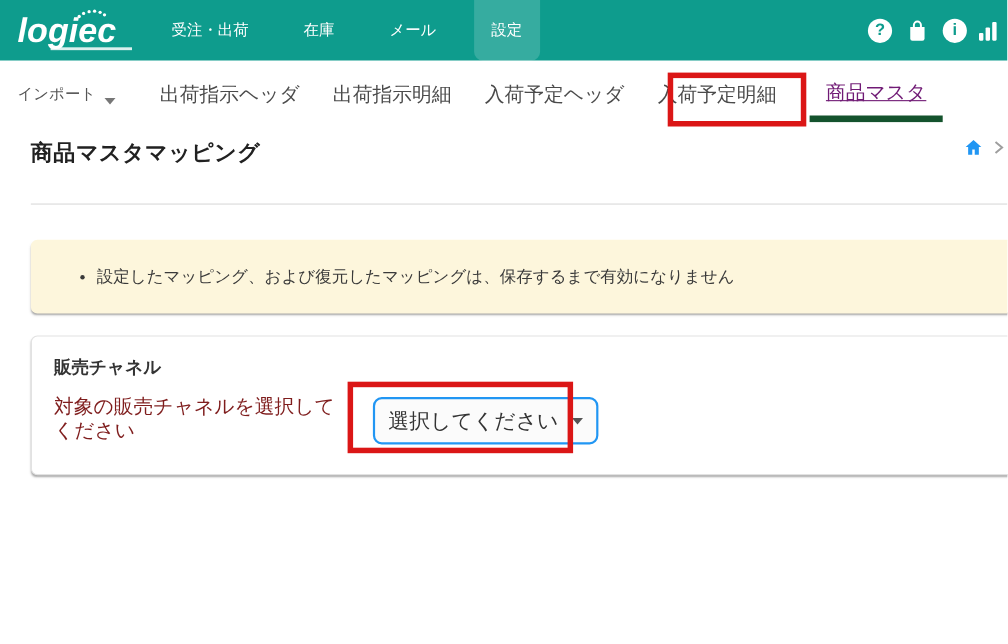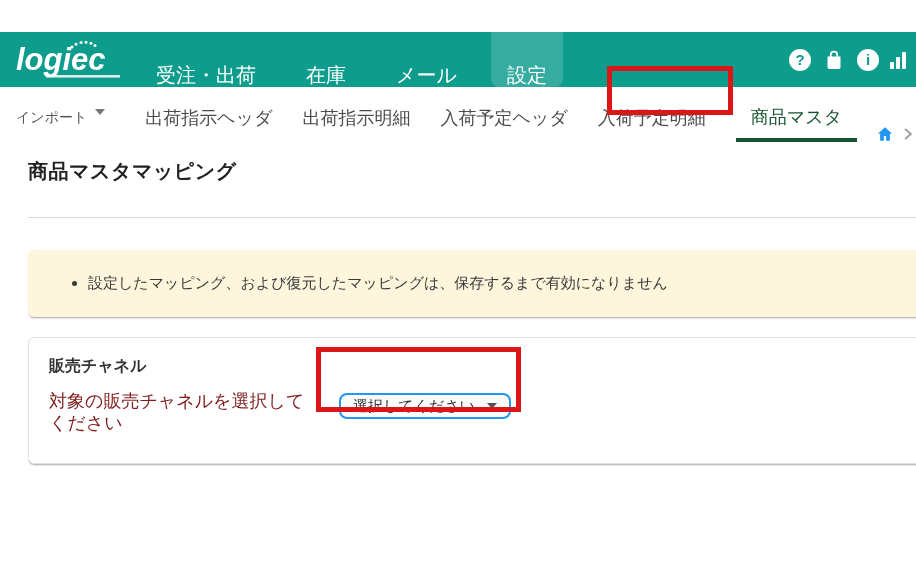--- a/index.html
+++ b/index.html
@@ -6,29 +6,29 @@
   html, body { background: #fff; }
   body { font-family: "Liberation Sans", "DejaVu Sans", sans-serif; }
   .app {
     position: relative; width: 916px; height: 585px;
     background: #fff; overflow: hidden;
   }
 
   
   .topbar {
     position: relative; height: 55px; background: #0e9c8d;
-    display: flex; align-items: stretch; margin-top: 32px;
+    display: flex; align-items: stretch;
   }
   .logo { position: absolute; left: 16px; top: 6px; width: 120px; height: 44px; cursor: pointer; }
   .main-nav {
     position: absolute; left: 140px; top: 0; height: 55px;
     display: flex; align-items: stretch; gap: 18px;
   }
   .nav-item {
-    color: #fff; font-size: 20px; line-height: 55px; padding: 16px 16px;
+    color: #fff; font-size: 14px; line-height: 55px; padding: 0 16px;
     cursor: pointer; white-space: nowrap;
   }
   .nav-item.active {
     background: rgba(255,255,255,0.17);
     border-radius: 0 0 8px 8px;
     text-align: right;
   }
   .header-icons {
     position: absolute; right: 6px; top: 0; height: 55px;
     display: flex; align-items: center; gap: 11px;
@@ -42,31 +42,32 @@
   .signal-icon { display: flex; align-items: flex-end; gap: 2px; height: 18px; padding-right: 4px; }
   .signal-icon span { display: block; width: 4px; background: #fff; border-radius: 1px; }
   .signal-icon .b1 { height: 7px; } .signal-icon .b2 { height: 12px; } .signal-icon .b3 { height: 17px; }
 
   
   .tabbar {
     height: 61px; display: flex; align-items: center;
     padding-left: 16px; gap: 30px; background: #fff;
   }
   .import-trigger {
-    display: flex; align-items: flex-start; gap: 8px; padding-right: 10px;
+    display: flex; align-items: flex-end; gap: 8px; padding-right: 10px;
     font-size: 14px; color: #555; cursor: pointer; white-space: nowrap;
   }
   .caret-down {
     width: 0; height: 0; border-left: 5px solid transparent;
     border-right: 5px solid transparent; border-top: 6px solid #777;
   }
   .tab { font-size: 18px; color: #4b4b4b; cursor: pointer; white-space: nowrap; }
   .tab.active {
-    color: #14532d; padding: 0 15px 9px; border-bottom: 4px solid #14532d;
+    color: #701a75; padding: 0 15px 9px; border-bottom: 6px solid #14532d;
     transform: translateY(6px);
+    text-decoration: underline;
   }
 
   
   .page-title {
     margin: 8px 0 0 28px; font-size: 20px; line-height: 30px;
     font-weight: 700; color: #212121; letter-spacing: 0.5px;
   }
   .breadcrumb {
     position: absolute; top: 125px; right: 2px;
     display: flex; align-items: center; gap: 8px;
@@ -94,24 +95,24 @@
     margin: 20px 0 0 28px; width: 896px; height: 127px;
     background: #fff; border: 1px solid #e2e2e2; border-radius: 6px;
     box-shadow: 0 2px 2px -1px rgba(0,0,0,0.35);
     padding: 18px 20px;
   }
   .panel-heading { font-size: 16px; font-weight: 700; color: #333; }
   .panel-row { display: flex; align-items: flex-start; margin-top: 13px; }
   .panel-desc { width: 262px; font-size: 18px; line-height: 22px; color: #7f1d1d; }
   .select-btn {
     margin-left: 28px; margin-top: 3px;
-    min-width: 171px; height: 26px;
+    min-width: 171px; height: 43px;
     background: #fbfbfb; border: 2px solid #2196f3; border-radius: 8px;
     display: flex; align-items: center; 
-    gap: 12px; padding: 0 12px; font-size: 15px; color: #333;
+    gap: 12px; padding: 0 12px; font-size: 19px; color: #333;
     font-family: inherit; cursor: pointer;
   }
   .select-btn .caret-down { border-top-color: #555; }
 
   
   .annotation-box {
     position: absolute; border: 5px solid #db1616; pointer-events: none;
   }
   .annotation-box.box1 { left: 607px; top: 66px; width: 126px; height: 49px; }
   .annotation-box.box2 { left: 316px; top: 347px; width: 205px; height: 65px; }

